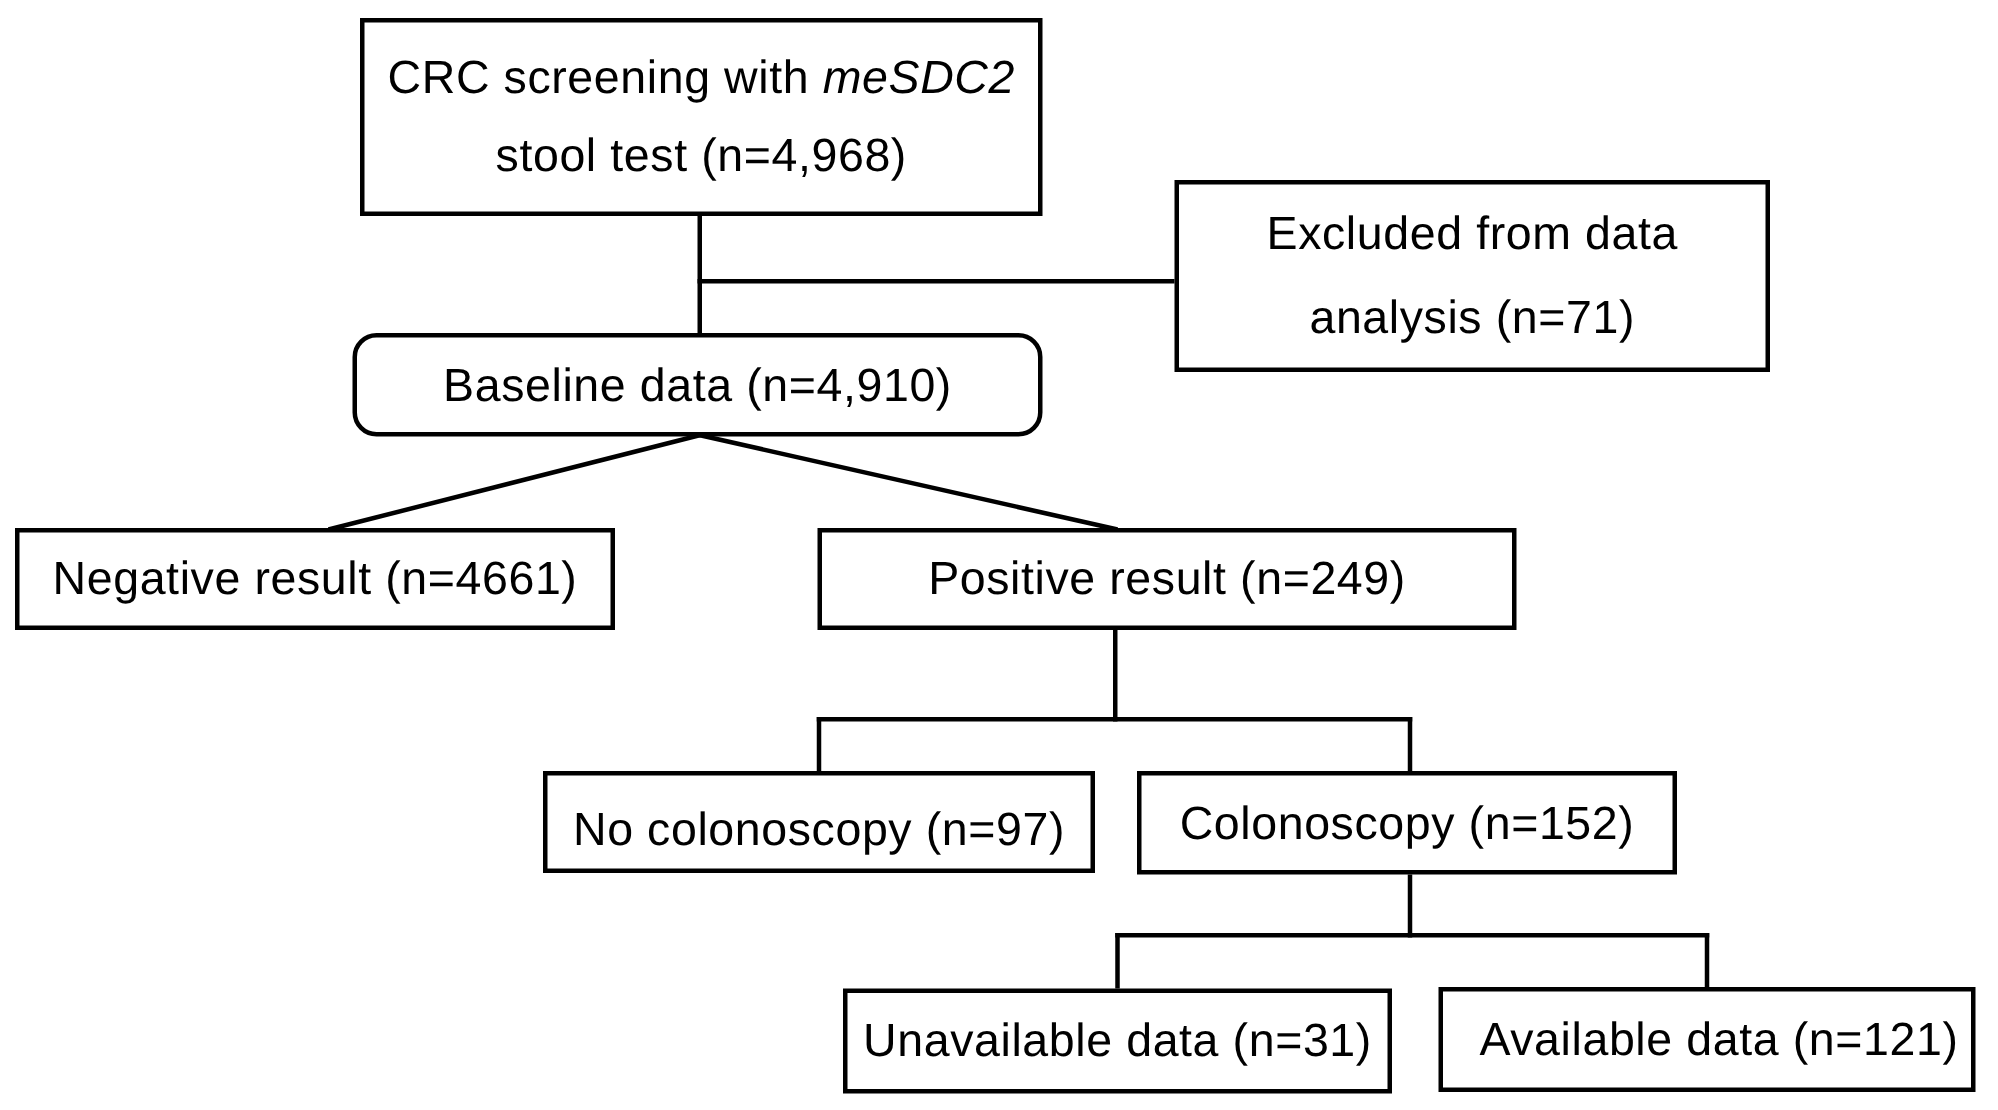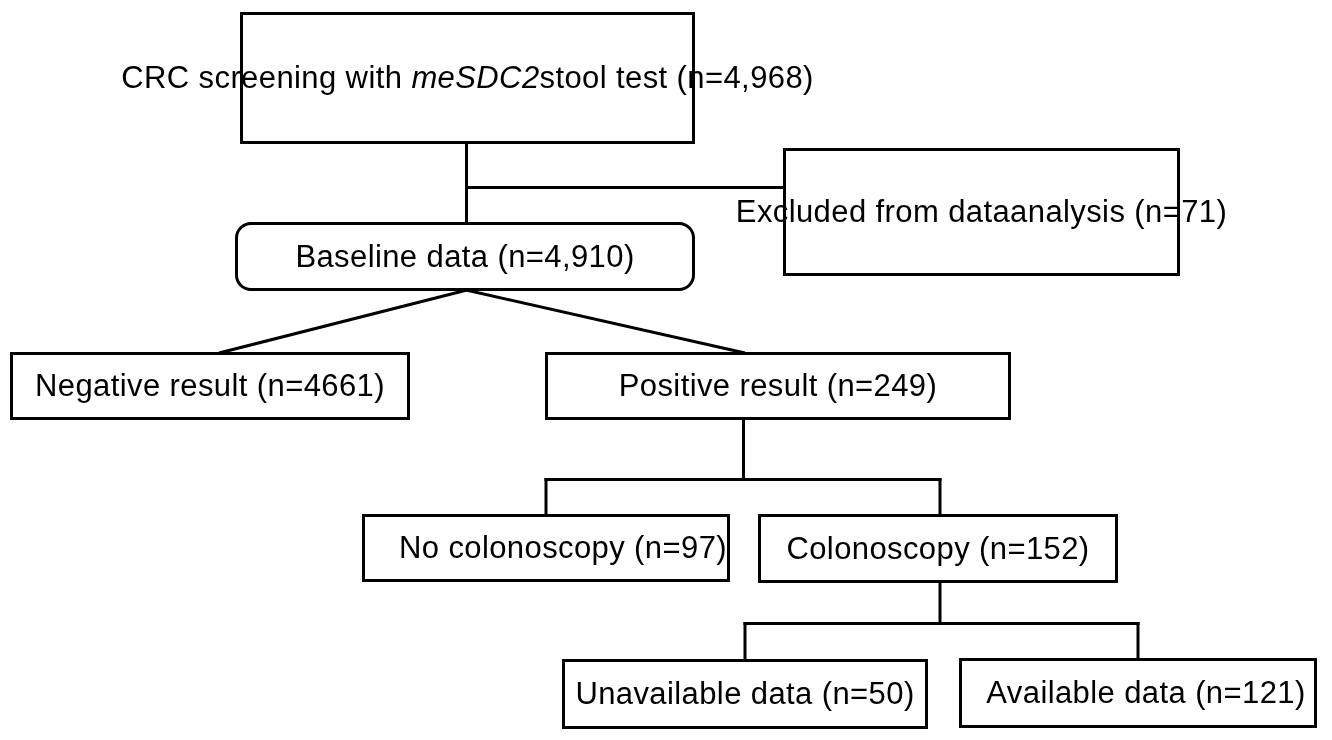--- a/index.html
+++ b/index.html
@@ -31,20 +31,21 @@
   }
   .connectors line {
     stroke: var(--line);
     stroke-width: 3;
   }
   .node {
     position: absolute;
     background: var(--box-fill);
     border: 3px solid var(--box-border);
     display: flex;
+    flex-direction: column;
     align-items: center;
     justify-content: center;
     text-align: center;
     font-size: 31px;
     letter-spacing: 0.4px;
     line-height: 52px;
     color: var(--text);
     white-space: nowrap;
   }
   .node em { font-style: italic; }
@@ -67,21 +68,21 @@
     <line x1="743.5" y1="623.5" x2="1139.5" y2="623.5"></line>
     <line x1="745" y1="622" x2="745" y2="661"></line>
     <line x1="1138" y1="622" x2="1138" y2="661"></line>
   </svg>
 
   <div class="node" style="left:240px; top:12px; width:455px; height:132px;">
     <div><span>CRC screening with </span><em>meSDC2</em></div>
     <div>stool test (n=4,968)</div>
   </div>
 
-  <div class="node" style="left:783px; top:120px; width:397px; height:128px; line-height:56px;margin-top:28px;">
+  <div class="node" style="left:783px; top:120px; width:397px; height:128px; line-height:56px;">
     <div>Excluded from data</div>
     <div>analysis (n=71)</div>
   </div>
 
   <div class="node" style="left:235px; top:222px; width:460px; height:69px;border-radius:16px;">
     <span>Baseline data (n=4,910)</span>
   </div>
 
   <div class="node" style="left:10px; top:352px; width:400px; height:68px;">
     <span>Negative result (n=4661)</span>
@@ -93,20 +94,20 @@
 
   <div class="node" style="left:362px; top:514px; width:368px; height:68px;justify-content:flex-end;">
     <span>No colonoscopy (n=97)</span>
   </div>
 
   <div class="node" style="left:758px; top:514px; width:360px; height:69px;">
     <span>Colonoscopy (n=152)</span>
   </div>
 
   <div class="node" style="left:562px; top:659px; width:366px; height:70px;">
-    <span>Unavailable data (n=50)</span>
+    <span>Unavailable data (n=31)</span>
   </div>
 
   <div class="node" style="left:959px; top:658px; width:358px; height:70px;padding-left:16px;">
     <span>Available data (n=121)</span>
   </div>
 
 </div>
 
 </body></html>

